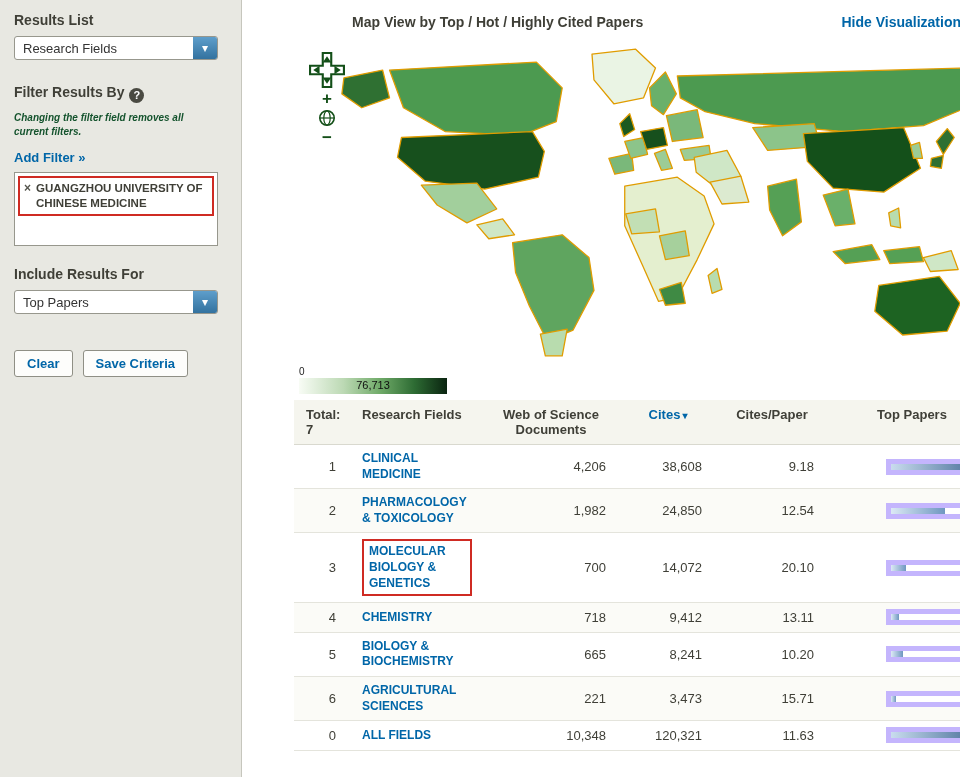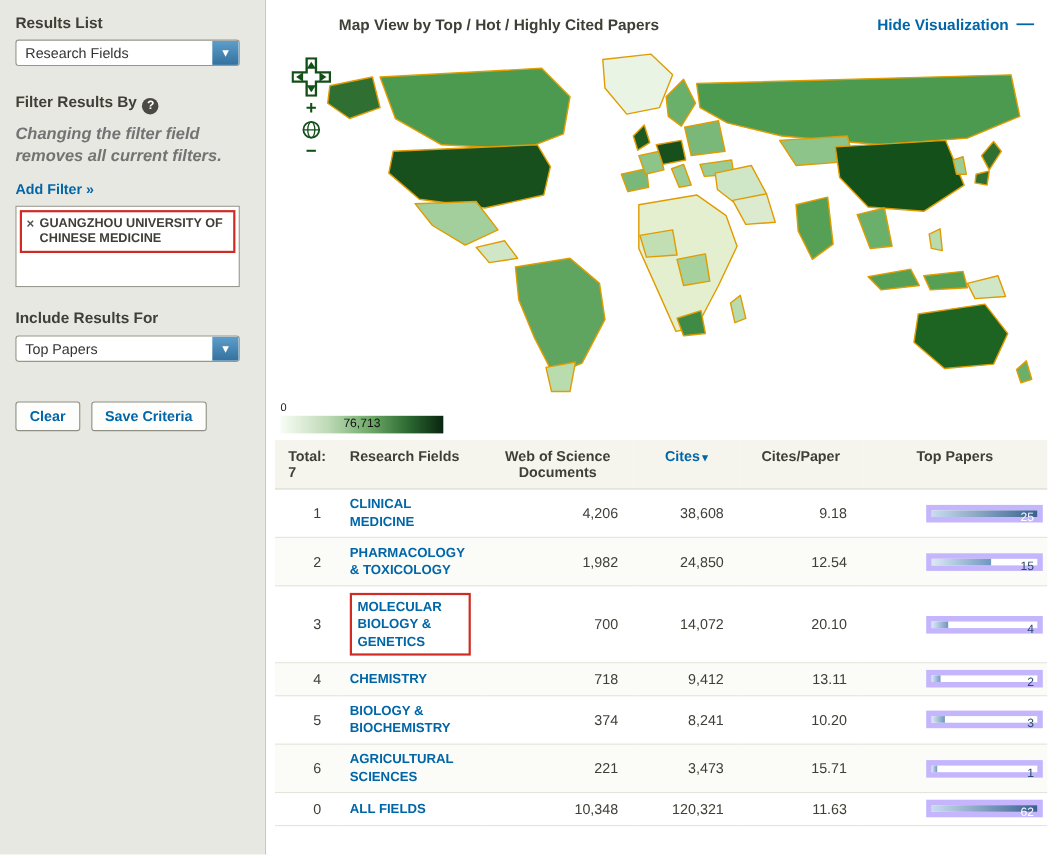--- a/index.html
+++ b/index.html
@@ -2,21 +2,21 @@
 <html><head>
 <meta charset="utf-8">
 <style>
   * { box-sizing: border-box; }
   html,body { margin:0; padding:0; }
   body {
     width:960px; height:777px; overflow:hidden;
     font-family:"Liberation Sans", sans-serif;
     color:#3c3c34; background:#fff;
   }
-  .app { display:flex; width:844px; height:777px; }
+  .app { display:flex; width:844px; height:777px;gap:44px; }
 
   
   .sidebar {
     width:242px; min-width:242px; height:100%;
     background:#e8e8e2; border-right:1px solid #c6c6bd;
     padding:12px 14px;
   }
   .sb-heading { font-size:14px; font-weight:bold; color:#3f3f37; margin-bottom:8px; }
   .select {
     display:flex; align-items:stretch; width:204px; height:24px;
@@ -27,21 +27,21 @@
   .select-btn {
     width:24px; background:linear-gradient(#5e9ecb,#33729f); color:#fff;
     display:flex; align-items:center; justify-content:center; font-size:12px;
   }
   .help-icon {
     display:inline-block; width:15px; height:15px; border-radius:50%;
     background:#4a4a42; color:#fff; font-size:11px; font-weight:bold;
     text-align:center; line-height:15px; margin-left:5px; vertical-align:-2px; cursor:pointer;
   }
   .sb-note {
-    font-style:italic; font-weight:bold; color:#737373; font-size:15px;
+    font-style:italic; font-weight:bold; color:#14532d; font-size:10px;
     line-height:1.35; margin:2px 0 10px 0; width:200px;
   }
   .link { color:#0066a8; font-weight:bold; text-decoration:none; font-size:13px; cursor:pointer; }
   .filter-box {
     background:#fff; border:1px solid #97978d; width:204px; height:74px;
     margin-top:6px; padding:3px;
   }
   .filter-tag {
     display:flex; gap:5px; align-items:flex-start;
     border:2px solid #cf2b23; padding:3px 4px; background:#fff;
@@ -348,21 +348,21 @@
           <td class="td-bar">
               <div class="bar-wrap">
             <div class="bar-fill" style="width:8%"></div>
             <span class="bar-num">2</span>
           </div>
             </td>
         </tr>
         <tr>
           <td class="rank">5</td>
           <td><a class="field-link">BIOLOGY &amp; BIOCHEMISTRY</a></td>
-          <td class="num">374</td>
+          <td class="num">665</td>
           <td class="num">8,241</td>
           <td class="num">10.20</td>
           <td class="td-bar">
               <div class="bar-wrap">
             <div class="bar-fill" style="width:12%"></div>
             <span class="bar-num">3</span>
           </div>
             </td>
         </tr>
         <tr>

